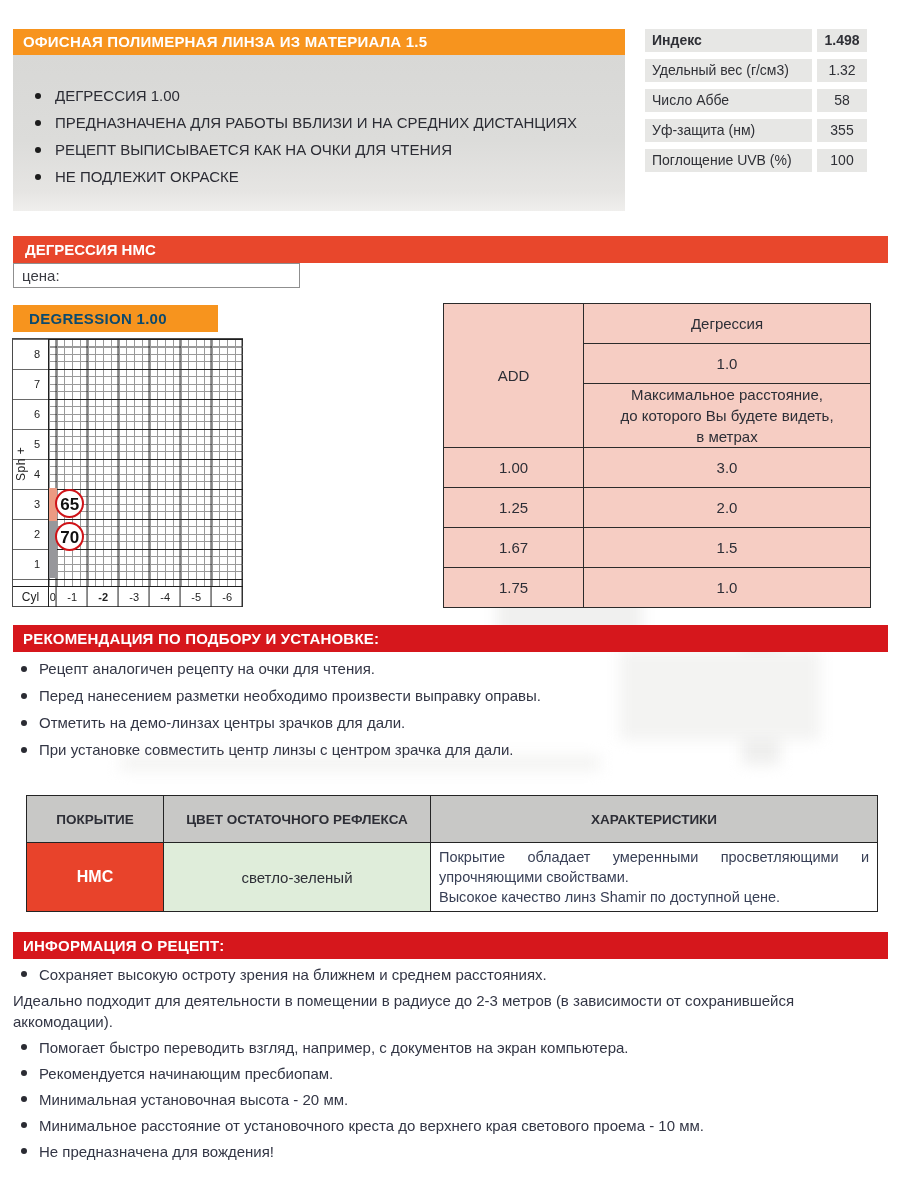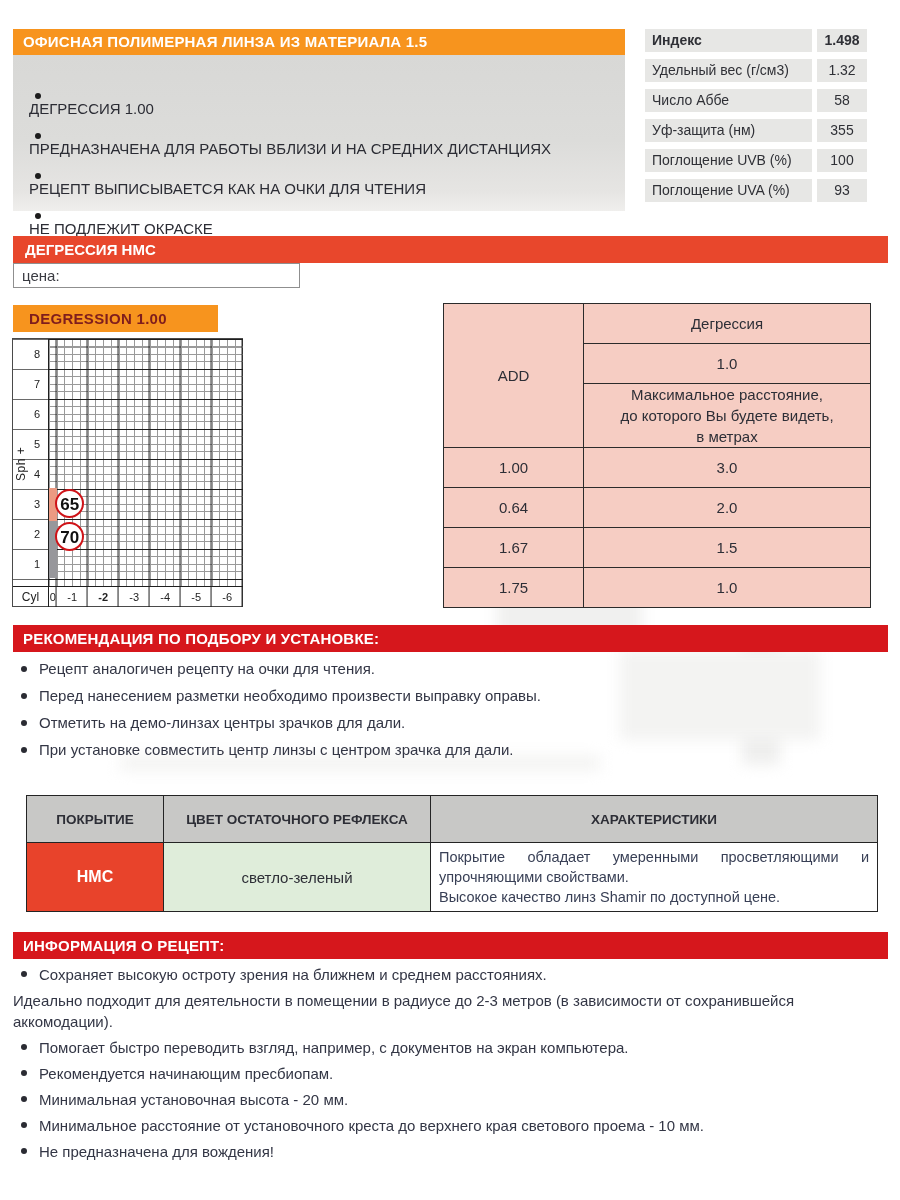--- a/index.html
+++ b/index.html
@@ -19,21 +19,21 @@
 
   
   #top-orange-bar { left:13px; top:29px; width:612px; height:26px;
     background:#f7941e; color:#fff; font-size:15px; font-weight:700;
     line-height:26px; padding-left:10px; letter-spacing:.2px; }
   #top-gray-box { left:13px; top:55px; width:612px; height:156px;
     background:linear-gradient(180deg,#d8d8d6 0%,#dcdcda 55%,#e6e5e3 88%,#f0efed 100%);
     padding:31px 10px 0 16px; }
   .cap-list { list-style:none; }
   .cap-list li { display:flex; align-items:flex-start; margin-bottom:8px;
-    font-size:15px; line-height:19px; color:#2b2c34;flex-direction:column; }
+    font-size:15px; line-height:19px; color:#2b2c34; }
   .dot { flex:0 0 6px; width:6px; height:6px; border-radius:50%;
     background:#1c1c1c; margin:7px 14px 0 6px; }
 
   
   #spec-table { left:645px; top:29px; width:243px; }
   .spec-row { display:flex; margin-bottom:7px; }
   .spec-label { width:167px; height:23px; background:#e7e7e5; font-size:14px;
     line-height:23px; padding-left:7px; color:#2f3036; }
   .spec-value { width:50px; height:23px; background:#e7e7e5; font-size:14px;
     line-height:23px; text-align:center; margin-left:5px; color:#2f3036; }
@@ -41,21 +41,21 @@
   
   #coating-bar { left:13px; top:236px; width:875px; height:27px;
     background:#e8472c; color:#fff; font-size:15px; font-weight:700;
     line-height:27px; padding-left:12px; }
   #price-box { left:13px; top:263px; width:287px; height:25px; background:#fff;
     border:1px solid #8f8f8f; font-size:15px; line-height:23px;
     padding-left:8px; color:#3a3b42; }
 
   
   #degr-header { left:13px; top:305px; width:205px; height:27px;
-    background:#f7941e; color:#7f1d1d; font-size:15px; font-weight:700;
+    background:#f7941e; color:#0c4a6e; font-size:15px; font-weight:700;
     line-height:27px; padding-left:16px; letter-spacing:.3px; }
 
   #sph-chart { left:12px; top:338px; width:231px; height:269px;
     border:1.5px solid #4a4a4a; background:#fff; }
   #chart-ylabels { position:absolute; left:0; top:0; width:36px; height:247px;
     border-right:1.2px solid #1e1e1e;
     background-image:repeating-linear-gradient(to bottom,#6a6a6a 0 1px,transparent 1px 30px); }
   #sph-axis-title { position:absolute; left:1px; top:70px; height:110px; width:14px;
     writing-mode:vertical-rl; transform:rotate(180deg); font-size:12px;
     color:#222; text-align:center; letter-spacing:.5px; }
@@ -183,24 +183,20 @@
       <div class="spec-row">
         <div class="spec-label">Уф-защита (нм)</div>
         <div class="spec-value">355</div>
       </div>
 
       <div class="spec-row">
         <div class="spec-label">Поглощение UVB (%)</div>
         <div class="spec-value">100</div>
       </div>
 
-      <div class="spec-row">
-        <div class="spec-label">Поглощение UVA (%)</div>
-        <div class="spec-value">93</div>
-      </div>
     </div>
 
   <div class="abs" id="coating-bar">ДЕГРЕССИЯ HMC</div>
   <div class="abs" id="price-box">
     <span>цена:</span>
   </div>
 
   <div class="abs" id="degr-header">DEGRESSION 1.00</div>
 
   <div class="abs" id="sph-chart">
@@ -253,21 +249,21 @@
       </tr>
       </tbody>
         <tbody>
 
           <tr>
             <td>1.00</td>
             <td>3.0</td>
           </tr>
 
           <tr>
-            <td>0.64</td>
+            <td>1.25</td>
             <td>2.0</td>
           </tr>
 
           <tr>
             <td>1.67</td>
             <td>1.5</td>
           </tr>
 
           <tr>
             <td>1.75</td>

